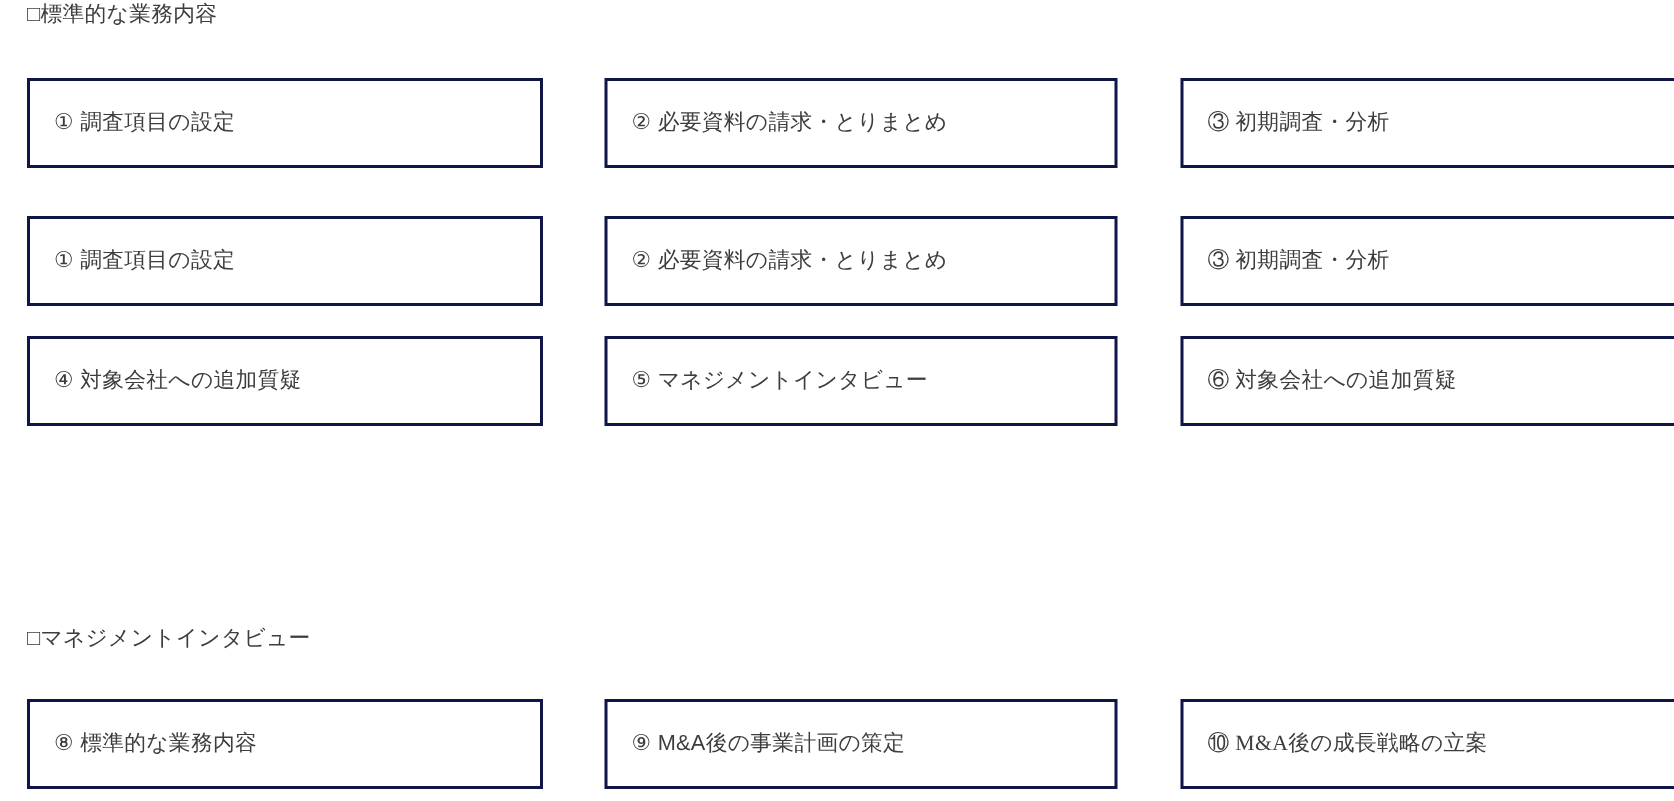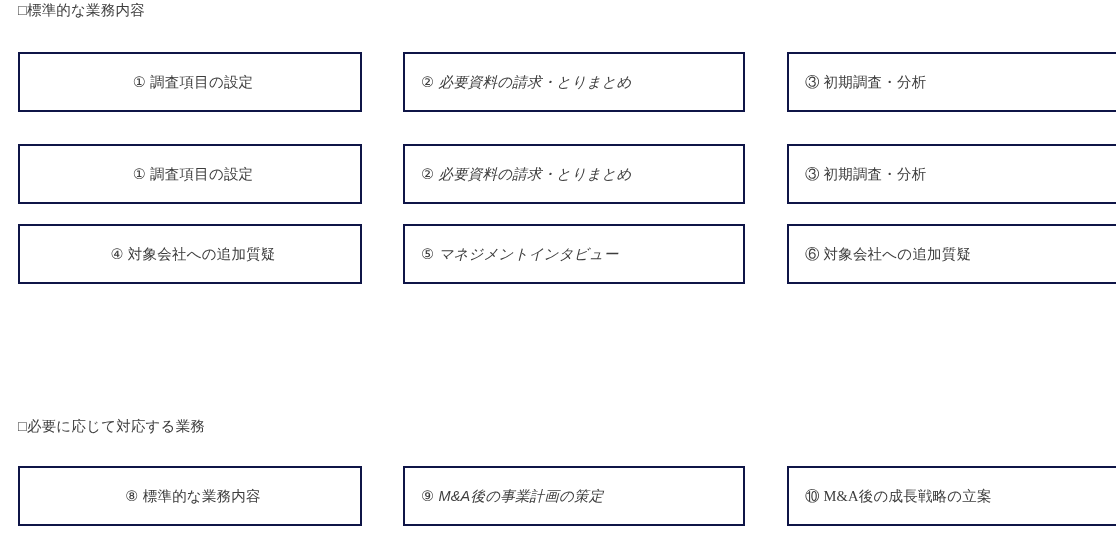--- a/index.html
+++ b/index.html
@@ -50,22 +50,22 @@
   .task-box {
     position: absolute;
     top: 0;
     height: 60px;
     box-sizing: border-box;
     border: 2px solid #0f1547;
     background: #ffffff;
     display: flex;
     align-items: center;
   }
-  .col-1 { left: 2px;   width: 344px; justify-content: center; }
-  .col-2 { left: 387px; width: 342px; font-style: italic; }
+  .col-1 { left: 2px;   width: 344px; }
+  .col-2 { left: 387px; width: 342px; }
   .col-3 { left: 771px; width: 342px; font-family: Liberation Serif, serif; }
 
   .task-label {
     padding-left: 16px;
     padding-right: 10px;
     font-size: 14.5px;
     line-height: 20px;
     color: #3d3d3d;
     letter-spacing: 0.2px;
     white-space: nowrap;
@@ -110,21 +110,21 @@
     </div>
     <div class="task-box col-2">
       <span class="task-label">⑤ マネジメントインタビュー</span>
     </div>
     <div class="task-box col-3">
       <span class="task-label">⑥ 対象会社への追加質疑</span>
     </div>
   </div>
 
 
-  <div class="section-heading" id="heading-optional">□必要に応じて対応する業務</div>
+  <div class="section-heading" id="heading-optional">□マネジメントインタビュー</div>
 
   <div class="grid-row" id="row-5">
     <div class="task-box col-1">
       <span class="task-label">⑧ 標準的な業務内容</span>
     </div>
     <div class="task-box col-2">
       <span class="task-label">⑨ M&amp;A後の事業計画の策定</span>
     </div>
     <div class="task-box col-3">
       <span class="task-label">⑩ M&amp;A後の成長戦略の立案</span>

